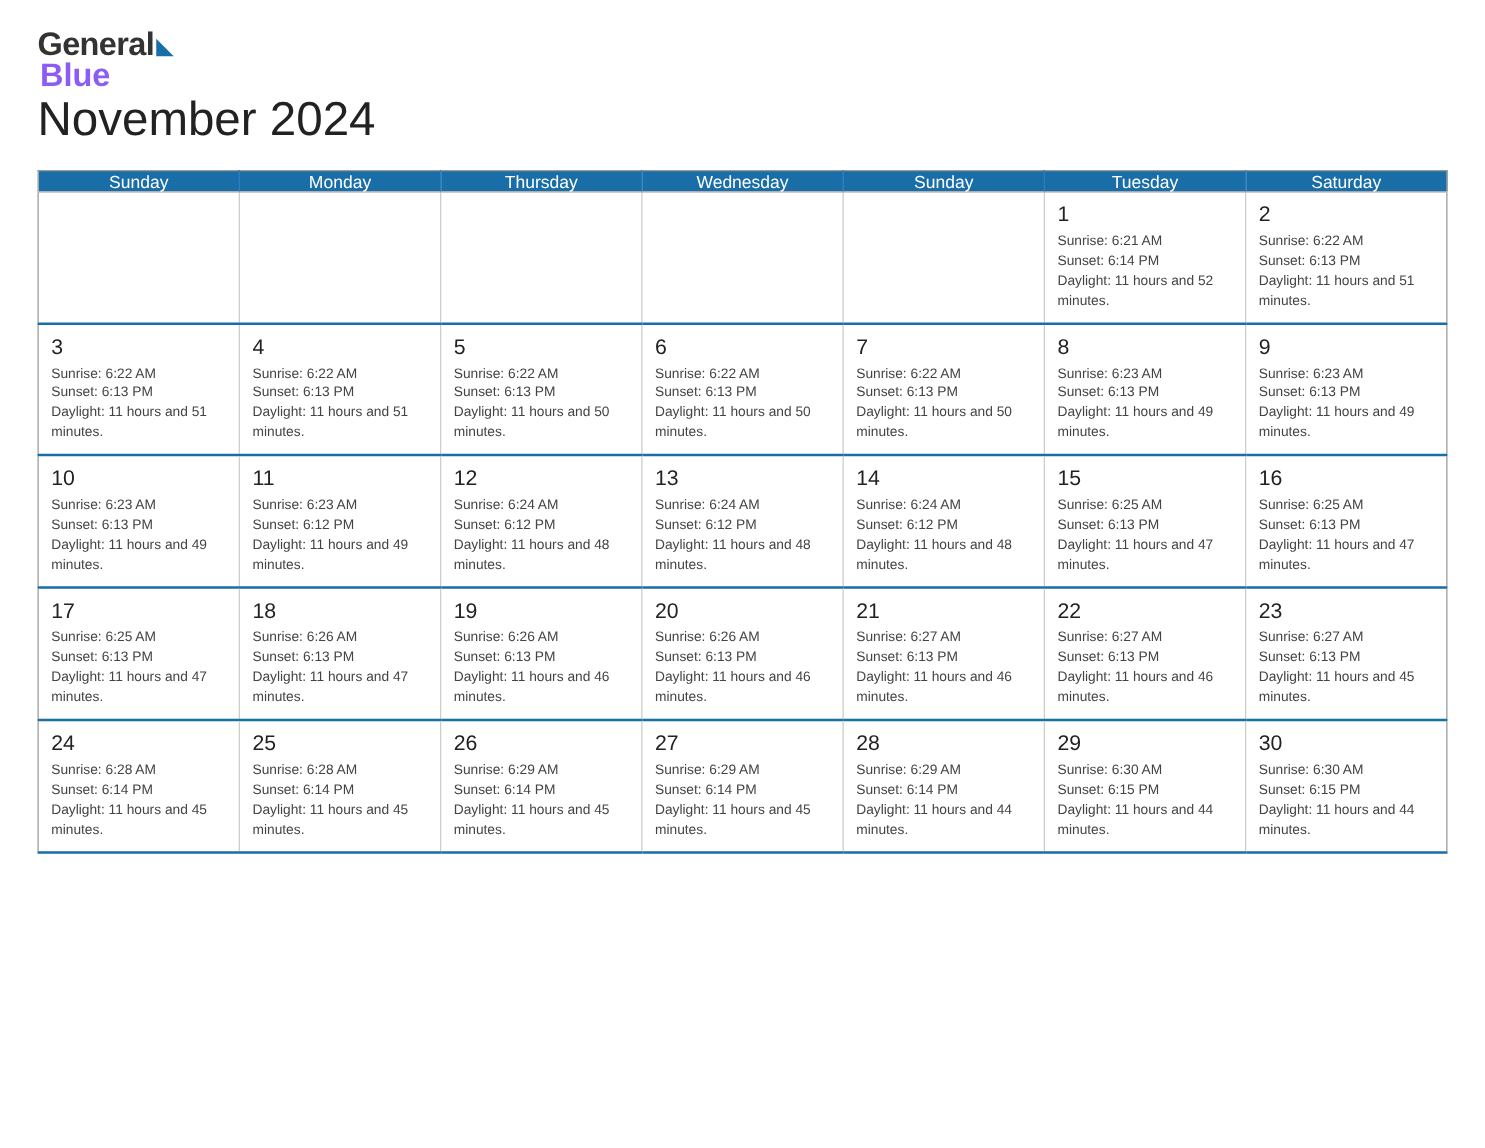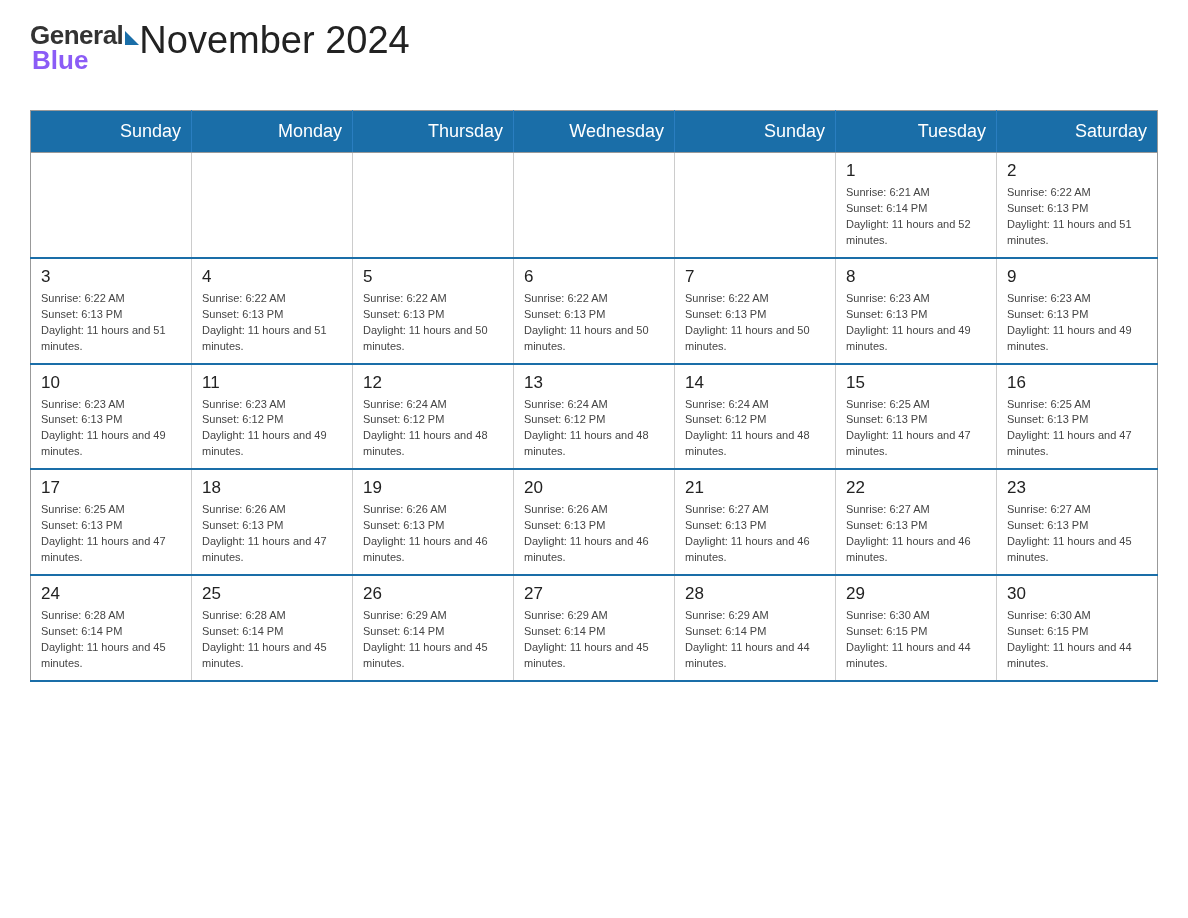--- a/index.html
+++ b/index.html
@@ -6,22 +6,24 @@
     body {
       font-family: Arial, Helvetica, sans-serif;
       background: #fff;
       color: #333;
       width: 1188px;
       min-height: 918px;
       padding: 20px 30px;
     }
     .header {
       display: flex;
+      justify-content: space-between;
       align-items: flex-start;
-      margin-bottom: 34px;
+      margin-bottom: 18px;
+      flex-direction: column;
     }
     .logo {
       display: flex;
       flex-direction: column;
       align-items: flex-start;
     }
     .logo-top {
       display: flex;
       align-items: center;
     }
@@ -62,24 +64,24 @@
       margin-top: 4px;
     }
     .calendar {
       width: 100%;
       border-collapse: collapse;
       border: 1px solid #999;
     }
     .calendar thead tr th {
       background-color: #1a6ea8;
       color: #fff;
-      font-size: 18px;
+      font-size: 14px;
       font-weight: normal;
-      padding: 10px 10px;
-      text-align: right;
+      padding: 0 10px;
+      text-align: center;
       border-right: 1px solid #2a7ec0;
       border-bottom: 1px solid #999;
     }
     .calendar thead tr th:last-child {
       border-right: none;
     }
     .calendar tbody tr td {
       vertical-align: top;
       padding: 8px 10px;
       border-right: 1px solid #ccc;

